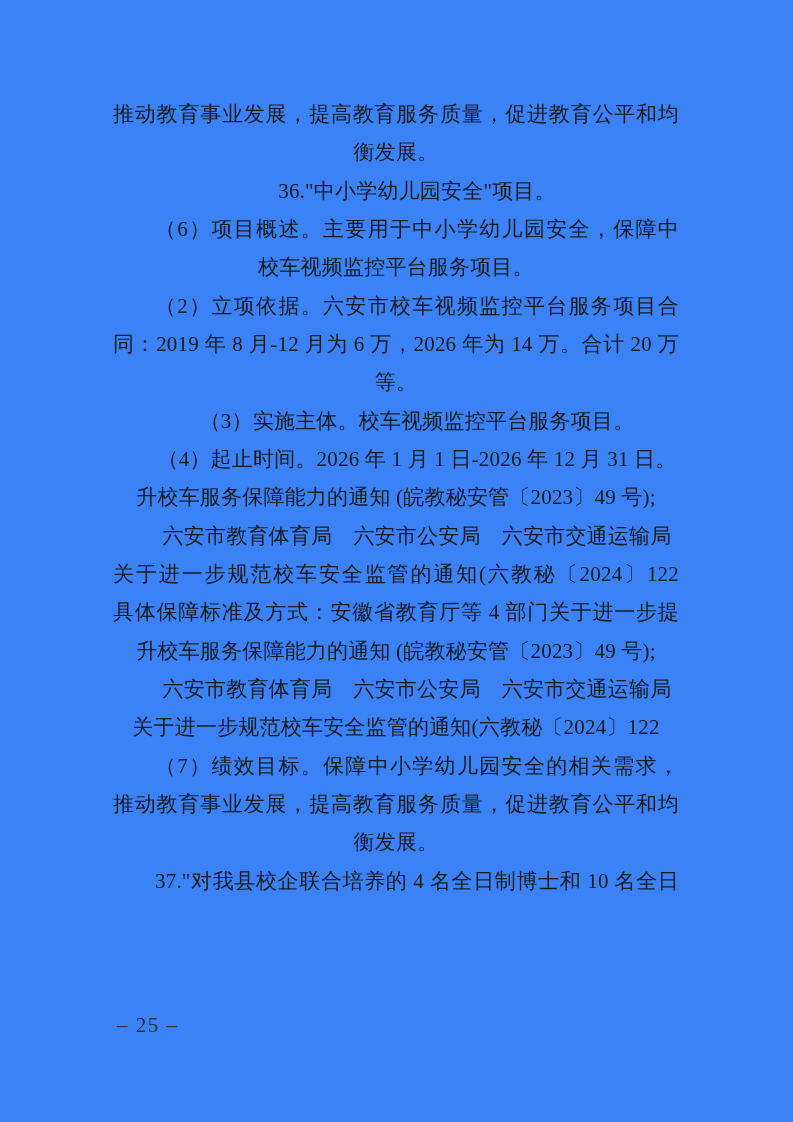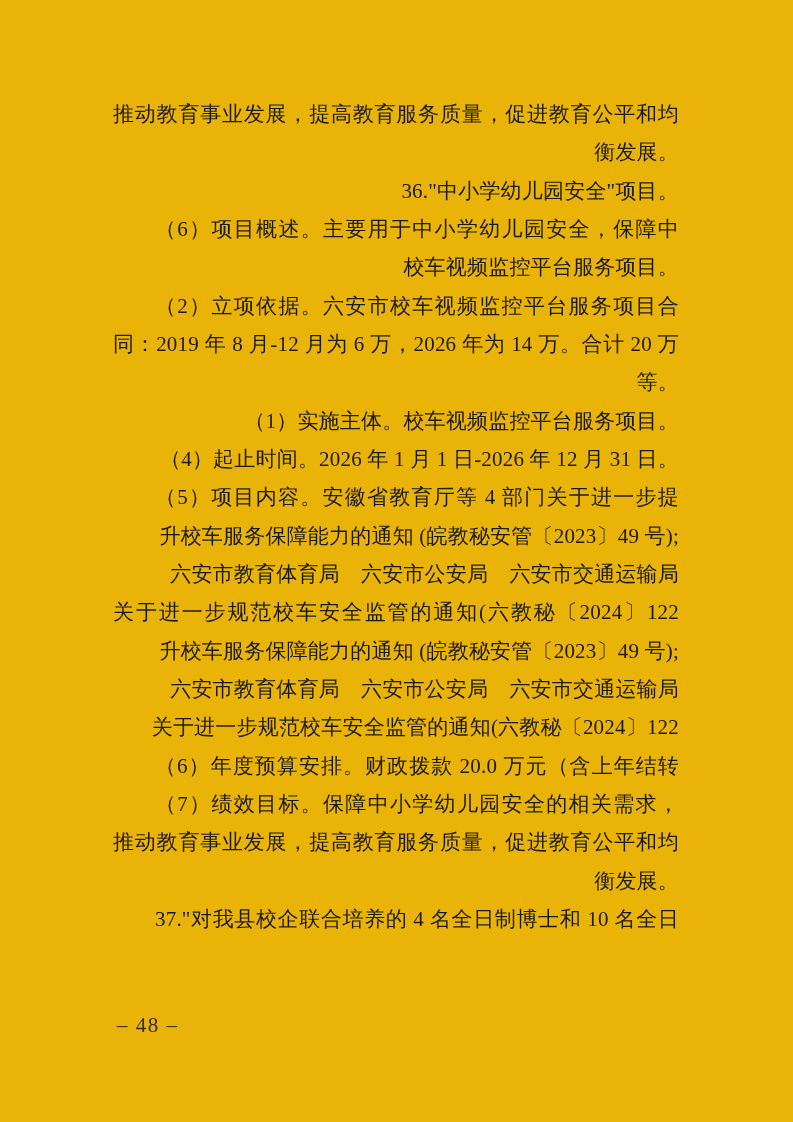--- a/index.html
+++ b/index.html
@@ -4,37 +4,37 @@
 <style>
   html, body {
     margin: 0;
     padding: 0;
     background: #ffffff;
   }
   .page {
     position: relative;
     width: 793px;
     height: 1122px;
-    background: #eab308;
+    background: #3b82f6;
     overflow: hidden;
     font-family: "Liberation Serif", "DejaVu Serif", serif;
     color: #1b1b1b;
   }
   .text-block {
     position: absolute;
     left: 113px;
     top: 95px;
     width: 566px;
   }
   .line {
     font-size: 21px;
     line-height: 38.34px;
     height: 38.34px;
     overflow: hidden;
-    text-align: right;
+    text-align: center;
     letter-spacing: 0.2px;
     word-break: break-all;
   }
   .line.ind {
     text-indent: 2em;
   }
   .line.jst {
     text-align: justify;
     text-align-last: justify;
   }
@@ -54,29 +54,28 @@
 <div class="page">
   <div class="text-block" id="text-block">
       <div class="line jst">推动教育事业发展，提高教育服务质量，促进教育公平和均</div>
       <div class="line">衡发展。</div>
       <div class="line ind">36."中小学幼儿园安全"项目。</div>
       <div class="line ind jst">（6）项目概述。主要用于中小学幼儿园安全，保障中</div>
       <div class="line">校车视频监控平台服务项目。</div>
       <div class="line ind jst">（2）立项依据。六安市校车视频监控平台服务项目合</div>
       <div class="line jst">同：2019 年 8 月-12 月为 6 万，2026 年为 14 万。合计 20 万</div>
       <div class="line">等。</div>
-      <div class="line ind">（1）实施主体。校车视频监控平台服务项目。</div>
+      <div class="line ind">（3）实施主体。校车视频监控平台服务项目。</div>
       <div class="line ind">（4）起止时间。2026 年 1 月 1 日-2026 年 12 月 31 日。</div>
-      <div class="line ind jst">（5）项目内容。安徽省教育厅等 4 部门关于进一步提</div>
       <div class="line">升校车服务保障能力的通知 (皖教秘安管〔2023〕49 号);</div>
       <div class="line ind">六安市教育体育局　六安市公安局　六安市交通运输局</div>
       <div class="line jst">关于进一步规范校车安全监管的通知(六教秘〔2024〕122 号),</div>
+      <div class="line jst">具体保障标准及方式：安徽省教育厅等 4 部门关于进一步提</div>
       <div class="line">升校车服务保障能力的通知 (皖教秘安管〔2023〕49 号);</div>
       <div class="line ind">六安市教育体育局　六安市公安局　六安市交通运输局</div>
       <div class="line">关于进一步规范校车安全监管的通知(六教秘〔2024〕122 号)。</div>
-      <div class="line ind jst">（6）年度预算安排。财政拨款 20.0 万元（含上年结转</div>
       <div class="line ind jst">（7）绩效目标。保障中小学幼儿园安全的相关需求，</div>
       <div class="line jst">推动教育事业发展，提高教育服务质量，促进教育公平和均</div>
       <div class="line">衡发展。</div>
       <div class="line ind jst">37."对我县校企联合培养的 4 名全日制博士和 10 名全日</div>
     </div>
-  <div class="footer">– 48 –</div>
+  <div class="footer">– 25 –</div>
 </div>
 
 </body></html>

